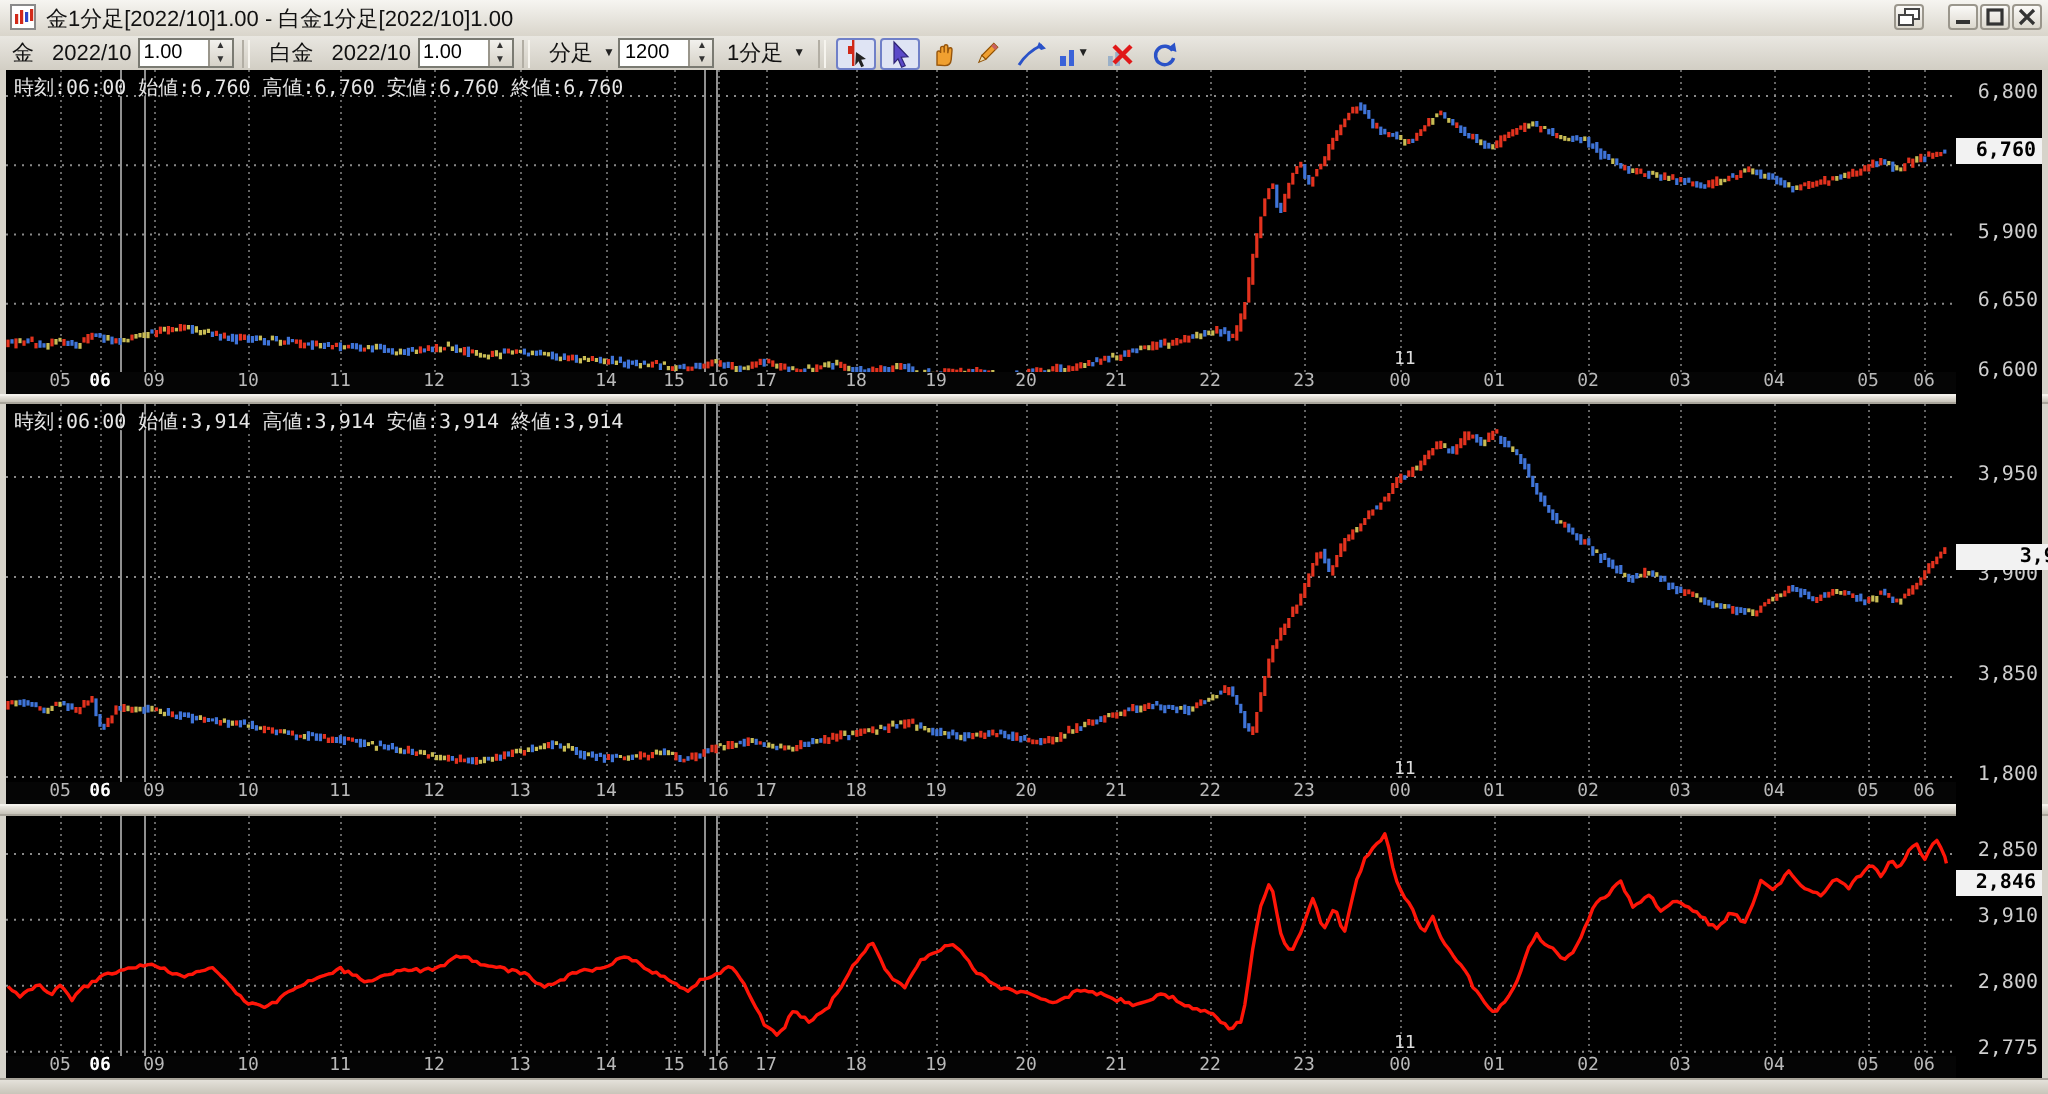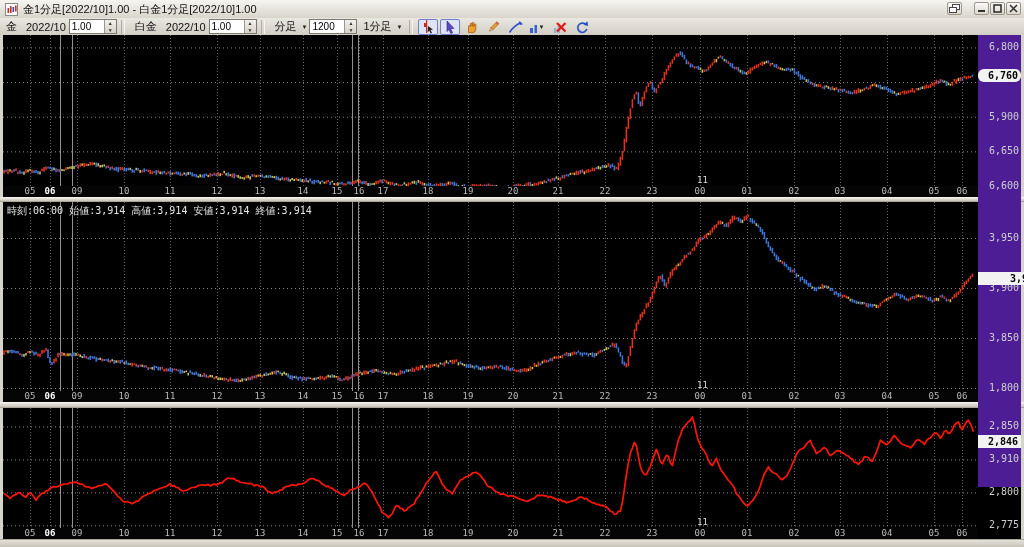--- a/index.html
+++ b/index.html
@@ -41,21 +41,21 @@
   .info{position:absolute;left:4px;top:2px;font-size:10px;color:#e6e6e6;white-space:nowrap;
     font-family:"DejaVu Sans Mono","Liberation Sans",monospace;text-shadow:1px 1px 0 #000;}
   .datelbl{position:absolute;bottom:1px;font-size:9px;color:#ddd;
     font-family:"DejaVu Sans Mono",monospace;}
   .strip{position:absolute;left:3px;width:975px;height:11px;background:#050505;}
   .hlbl{position:absolute;top:0;width:18px;text-align:center;font-size:9px;color:#b9b9b9;
     font-family:"DejaVu Sans Mono",monospace;line-height:11px;}
   .hlbl.hl{color:#fff;font-weight:700;}
   .sep{position:absolute;left:0;width:1024px;background:linear-gradient(#ece9e2,#c7c3b8);
     border-top:1px solid #f4f2ec;border-bottom:1px solid #a8a49a;box-sizing:border-box;}
-  #yaxis{position:absolute;left:978px;top:35px;width:43px;height:452px;background:#4c1d95;}
+  #yaxis{position:absolute;left:978px;top:35px;width:43px;height:386px;background:#000000;}
   .ytick{position:absolute;right:2px;width:40px;text-align:right;font-size:10px;color:#cfcfcf;
     font-family:"DejaVu Sans Mono",monospace;line-height:12px;}
   .badge{position:absolute;left:0;width:40px;height:13px;background:#f2f2f2;color:#000;
     font-size:10px;font-weight:700;text-align:right;padding-right:3px;line-height:13px;
     font-family:"DejaVu Sans Mono",monospace;}
   .bottombar{position:absolute;left:0;top:539px;width:1024px;height:8px;
     background:linear-gradient(#e4e1da,#c9c5ba);border-top:1px solid #a8a49a;box-sizing:border-box;}
 </style>
 </head>
 <body>
@@ -714,20 +714,21 @@
         <rect x="952.6" y="44.3" width="1.6" height="4.6" fill="#e3321e"></rect>
         <rect x="954.6" y="43.1" width="1.6" height="3.2" fill="#c9bd55"></rect>
         <rect x="956.6" y="41.9" width="1.6" height="4.2" fill="#e3321e"></rect>
         <rect x="958.6" y="43.2" width="1.6" height="2.9" fill="#3f74d8"></rect>
         <rect x="960.6" y="40.7" width="1.6" height="2.7" fill="#e3321e"></rect>
         <rect x="962.6" y="41.4" width="1.6" height="3.0" fill="#e3321e"></rect>
         <rect x="964.6" y="40.9" width="1.6" height="2.6" fill="#e3321e"></rect>
         <rect x="966.6" y="41.0" width="1.6" height="2.1" fill="#e3321e"></rect>
         <rect x="968.6" y="39.8" width="1.6" height="2.0" fill="#3f74d8"></rect>
       </svg>
+    <div class="info">時刻:06:00 始値:6,760 高値:6,760 安値:6,760 終値:6,760</div>
     <div class="datelbl" style="left: 694px;">11</div>
   </div>
   <div class="panel" style="top:202px;height:189px;">
     <svg id="svg1" width="975" height="189" viewBox="0 0 975 189">
         <line x1="27.5" y1="0" x2="27.5" y2="189" stroke="#646464" stroke-width="1" stroke-dasharray="1 2"></line>
         <line x1="47.5" y1="0" x2="47.5" y2="189" stroke="#646464" stroke-width="1" stroke-dasharray="1 2"></line>
         <line x1="74.5" y1="0" x2="74.5" y2="189" stroke="#646464" stroke-width="1" stroke-dasharray="1 2"></line>
         <line x1="121.5" y1="0" x2="121.5" y2="189" stroke="#646464" stroke-width="1" stroke-dasharray="1 2"></line>
         <line x1="167.5" y1="0" x2="167.5" y2="189" stroke="#646464" stroke-width="1" stroke-dasharray="1 2"></line>
         <line x1="214.5" y1="0" x2="214.5" y2="189" stroke="#646464" stroke-width="1" stroke-dasharray="1 2"></line>
@@ -1366,21 +1367,21 @@
 
   <div class="sep" style="top:197px;height:5px;"></div>
   <div class="sep" style="top:402px;height:6px;"></div>
   <div class="bottombar"></div>
 
   <div id="yaxis">
       <span class="ytick" style="top: 6.46789px;">6,800</span>
       <span class="ytick" style="top: 75.7339px;">5,900</span>
       <span class="ytick" style="top: 110.367px;">6,650</span>
       <span class="ytick" style="top: 145px;">6,600</span>
-      <div class="badge" style="top: 34.1743px; border-radius: 6px;">6,760</div>
+      <div class="badge" style="top: 34.1743px;">6,760</div>
       <span class="ytick" style="top: 197px;">3,950</span>
       <span class="ytick" style="top: 247px;">3,900</span>
       <span class="ytick" style="top: 297px;">3,850</span>
       <span class="ytick" style="top: 347px;">1,800</span>
       <div class="badge" style="top: 237px; padding-left: 22px;">3,914</div>
       <span class="ytick" style="top: 385.462px;">2,850</span>
       <span class="ytick" style="top: 418.429px;">3,910</span>
       <span class="ytick" style="top: 451.396px;">2,800</span>
       <span class="ytick" style="top: 484.363px;">2,775</span>
       <div class="badge" style="top: 399.736px;">2,846</div>

